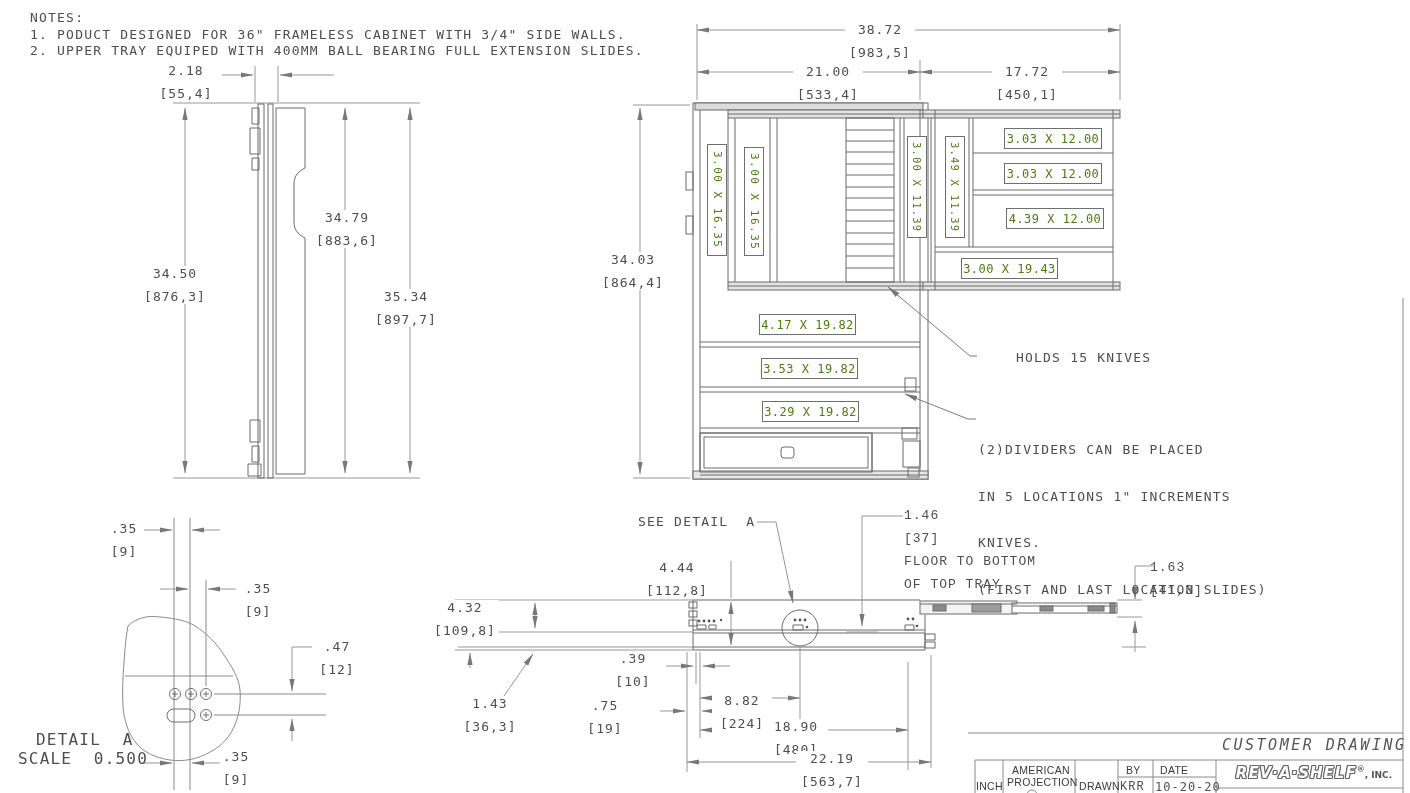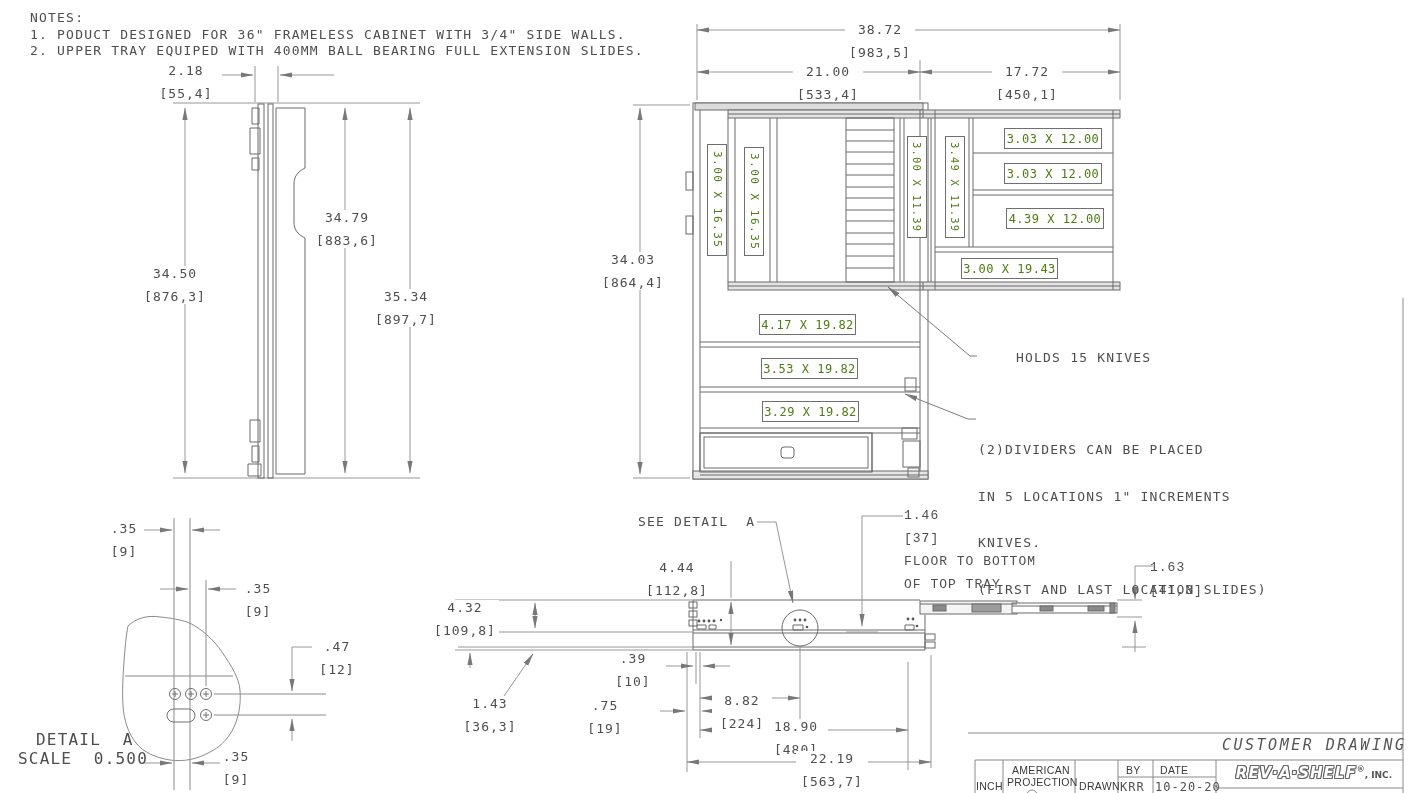--- a/index.html
+++ b/index.html
@@ -269,19 +269,19 @@
 <div class="t det" style="left:36px;top:730px;">DETAIL  A</div>
 <div class="t det" style="left:18px;top:749px;">SCALE  0.500</div>
 
 <div class="cd" style="left:1222px;top:736px;width:181px;text-align:right;">CUSTOMER DRAWING</div>
 <div class="s" style="left:976px;top:780px;">INCH</div>
 <div class="s" style="left:1012px;top:764px;">AMERICAN</div>
 <div class="s" style="left:1007px;top:776px;">PROJECTION</div>
 <div class="s" style="left:1079px;top:780px;">DRAWN</div>
 <div class="s" style="left:1126px;top:764px;">BY</div>
 <div class="s" style="left:1160px;top:764px;">DATE</div>
-<div class="mono-sm" style="left:1120px;top:780px;">KRR</div>
+<div class="mono-sm" style="left:1120px;top:780px;font-family:Liberation Mono, monospace;">KRR</div>
 <div class="mono-sm" style="left:1155px;top:780px;">10-20-20</div>
 <div style="position:absolute;left:1226px;top:763px;width:176px;text-align:center;">
   <span class="logo">REV·A·SHELF</span><span class="logoreg">®</span><span class="logoinc">, INC.</span>
 </div>
 
 </div>
 
 </body></html>

